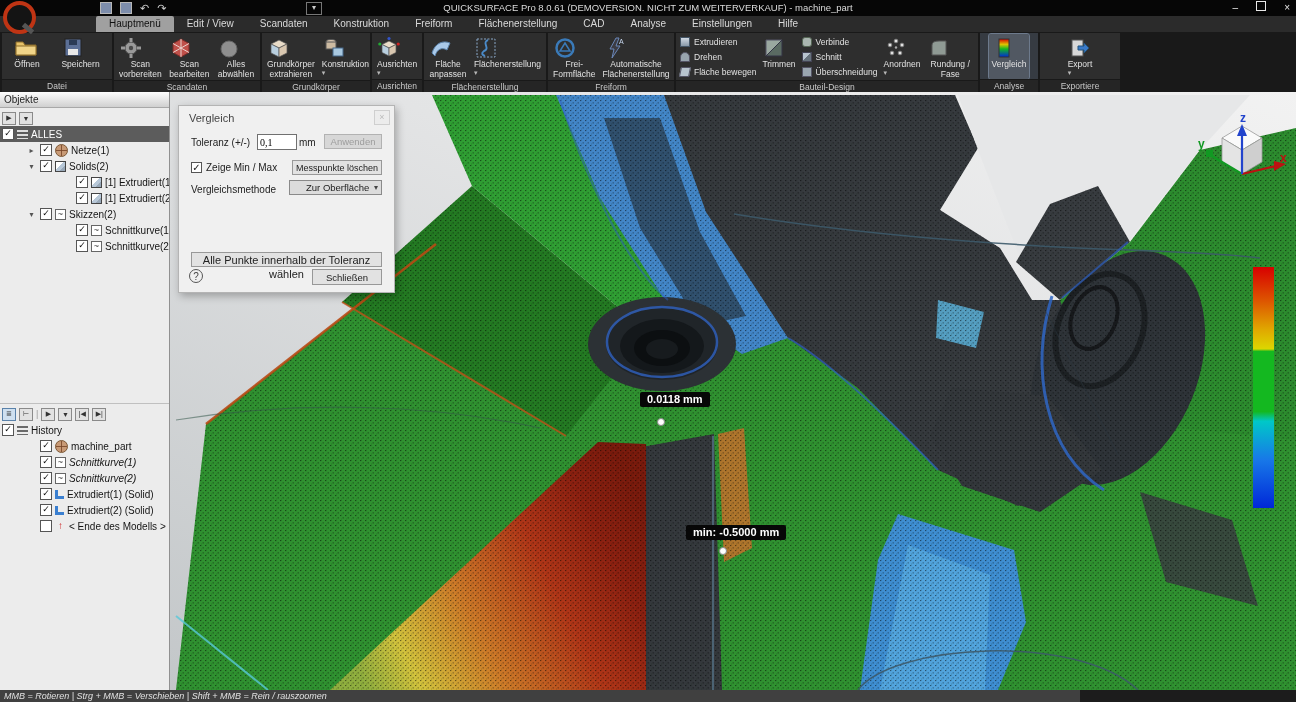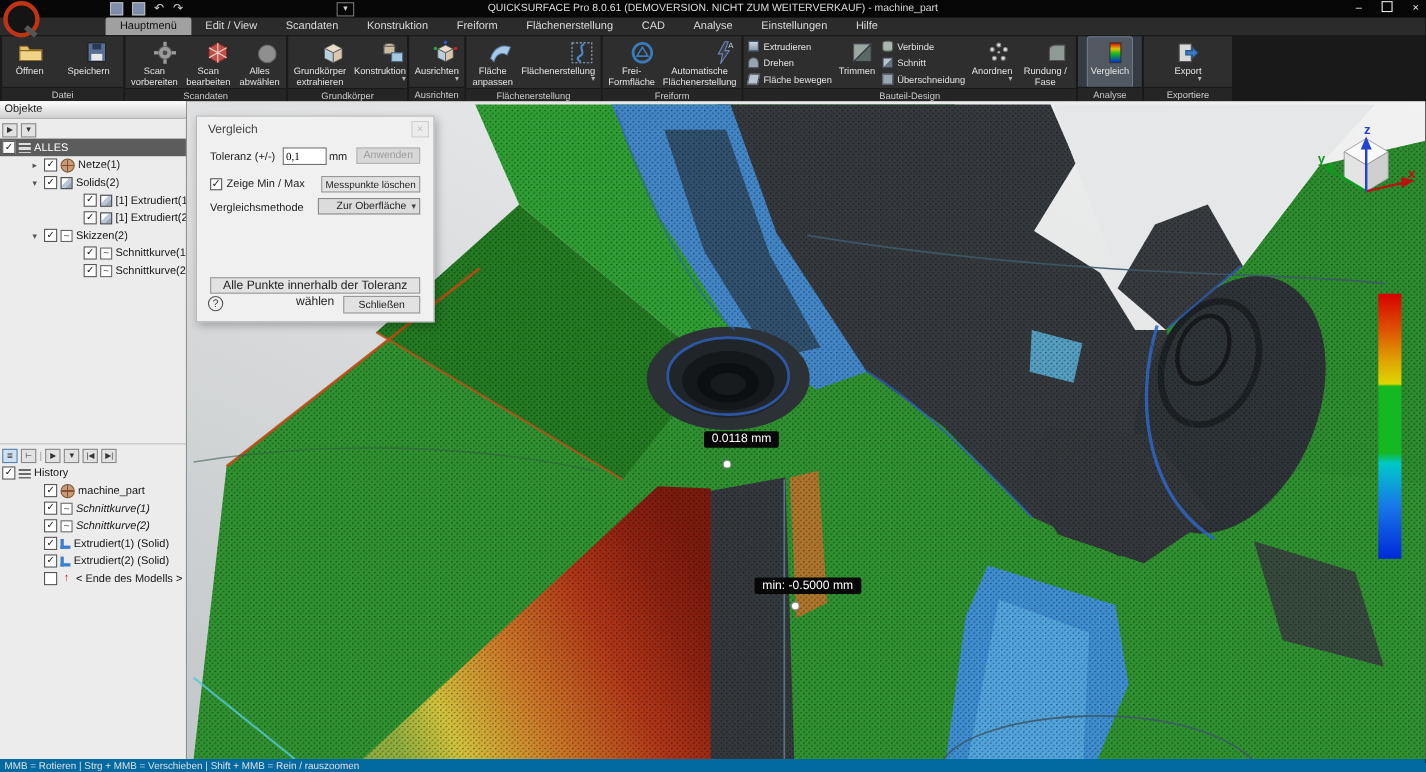--- a/index.html
+++ b/index.html
@@ -28,21 +28,21 @@
            display:flex;padding-left:96px;box-sizing:border-box;}
   .menu-item{padding:0 13px;font-size:10px;line-height:16px;color:#dadada;white-space:nowrap;}
   .menu-item.active{background:#a0a0a0;color:#101010;border-radius:2px 2px 0 0;}
 
   
   .ribbon{position:absolute;left:0;top:32px;width:1296px;height:60px;background:#191919;
           display:flex;gap:2px;padding:1px 0 0 2px;box-sizing:border-box;}
   .rgroup{background:#2e2e2e;display:flex;flex-direction:column;height:59px;box-sizing:border-box;flex:0 0 auto;}
   .rgroup.hl{background:#363b42;}
   .rbtns{flex:1;display:flex;align-items:stretch;justify-content:space-around;padding:1px 2px 0 2px;gap:1px;}
-  .rbtn{display:flex;flex-direction:column;align-items:flex-end;padding:2px 3px 0 3px;color:#e2e2e2;
+  .rbtn{display:flex;flex-direction:column;align-items:flex-start;padding:2px 3px 0 3px;color:#e2e2e2;
         font-size:8.5px;text-align:center;line-height:1.15;border-radius:2px;}
   .rbtn.active{background:#515862;outline:1px solid #6d7a8c;}
   .ric{width:24px;height:24px;display:flex;align-items:center;justify-content:center;flex:0 0 auto;}
   .rchev{font-size:7px;color:#b8b8b8;line-height:5px;}
   .rglabel{height:12px;background:#252525;color:#c9c9c9;font-size:8.5px;text-align:center;
            line-height:12px;border-top:1px solid #191919;}
   .rsmallcol{display:flex;flex-direction:column;justify-content:space-between;padding:3px 2px;}
   .rsmall{display:flex;align-items:flex-start;gap:4px;font-size:8.5px;color:#e2e2e2;white-space:nowrap;}
   .mi{width:10px;height:10px;display:inline-block;box-sizing:border-box;flex:0 0 auto;}
   .mi-extrude{background:linear-gradient(#cfd8e2,#8898a8);border:1px solid #445566;}
@@ -79,21 +79,21 @@
     font-size:9px;line-height:8px;text-align:center;color:#444;}
   .ic-extrude{width:9px;height:9px;border-left:3px solid #3a7fd0;border-bottom:3px solid #3a7fd0;box-sizing:border-box;}
   .ic-end{color:#c22;font-size:10px;font-weight:bold;line-height:10px;width:11px;text-align:center;}
   .tlabel{white-space:nowrap;overflow:hidden;font-size:10px;}
   .tlabel.it{font-style:italic;}
   .hist-block{position:absolute;left:0;top:311px;width:169px;border-top:1px solid #c0c0c0;}
 
   
   .viewport{position:absolute;left:170px;top:92px;width:1126px;height:598px;
             background:linear-gradient(205deg,#f2f2f2 0%,#e3e4e5 38%,#c3c7c9 100%);}
-  .vp-badge{position:absolute;background:#070707;color:#fff;font-size:11px;font-weight:normal;
+  .vp-badge{position:absolute;background:#070707;color:#fff;font-size:11px;font-weight:bold;
             padding:1px 7px 2px 7px;border-radius:2px;white-space:nowrap;z-index:20;}
   .vp-dot{position:absolute;width:6px;height:6px;border-radius:50%;background:#fff;
           border:1px solid #888;z-index:20;}
   .colorbar{position:absolute;left:1253px;top:267px;width:21px;height:241px;z-index:15;
     background:linear-gradient(180deg,#d80000 0%,#dd5500 14%,#e0a800 26%,#ddd600 34%,
                #14b820 35%,#14b820 60%,#00c8c8 64%,#1878e8 80%,#0028d8 100%);}
   .triad{position:absolute;left:1196px;top:112px;width:92px;height:78px;z-index:15;}
 
   
   .dialog{position:absolute;left:178px;top:105px;width:215px;height:186px;background:#f0f0f0;
@@ -110,22 +110,22 @@
   .dlg-check{position:absolute;left:12px;top:56px;width:11px;height:11px;background:#fff;
              border:1px solid #555;font-size:10px;line-height:10px;text-align:center;box-sizing:border-box;}
   .dlg-select{position:absolute;left:110px;top:74px;width:93px;height:15px;background:#dcdcdc;
               border:1px solid #8a8a8a;box-sizing:border-box;font-size:9.5px;line-height:13px;padding-left:16px;}
   .dlg-select .sel-chev{position:absolute;right:3px;top:0;font-size:8px;color:#444;}
   .dlg-note{position:absolute;left:12px;top:98px;width:196px;font-size:9px;color:#333;line-height:1.25;}
   .dlg-help{position:absolute;left:10px;top:163px;width:14px;height:14px;border:1.3px solid #555;
             border-radius:50%;font-size:10px;line-height:13px;text-align:center;color:#444;box-sizing:border-box;}
 
   
-  .statusbar{position:absolute;left:0;top:690px;width:1296px;height:12px;background:#0369a1;
-             color:#e0e0e0;font-size:9px;line-height:12px;padding-left:4px;box-sizing:border-box;}
+  .statusbar{position:absolute;left:0;top:690px;width:1080px;height:12px;background:#404040;
+             color:#e0e0e0;font-size:9px;line-height:12px;padding-left:4px;box-sizing:border-box;font-style:italic;}
 </style>
 </head>
 <body>
 
 <svg width="0" height="0" style="position:absolute">
   <defs>
     <linearGradient id="rainbowG" x1="0" y1="0" x2="0" y2="1">
       <stop offset="0" stop-color="#d80000"></stop>
         <stop offset=".3" stop-color="#e0c400"></stop>
       <stop offset=".55" stop-color="#14b820"></stop>

